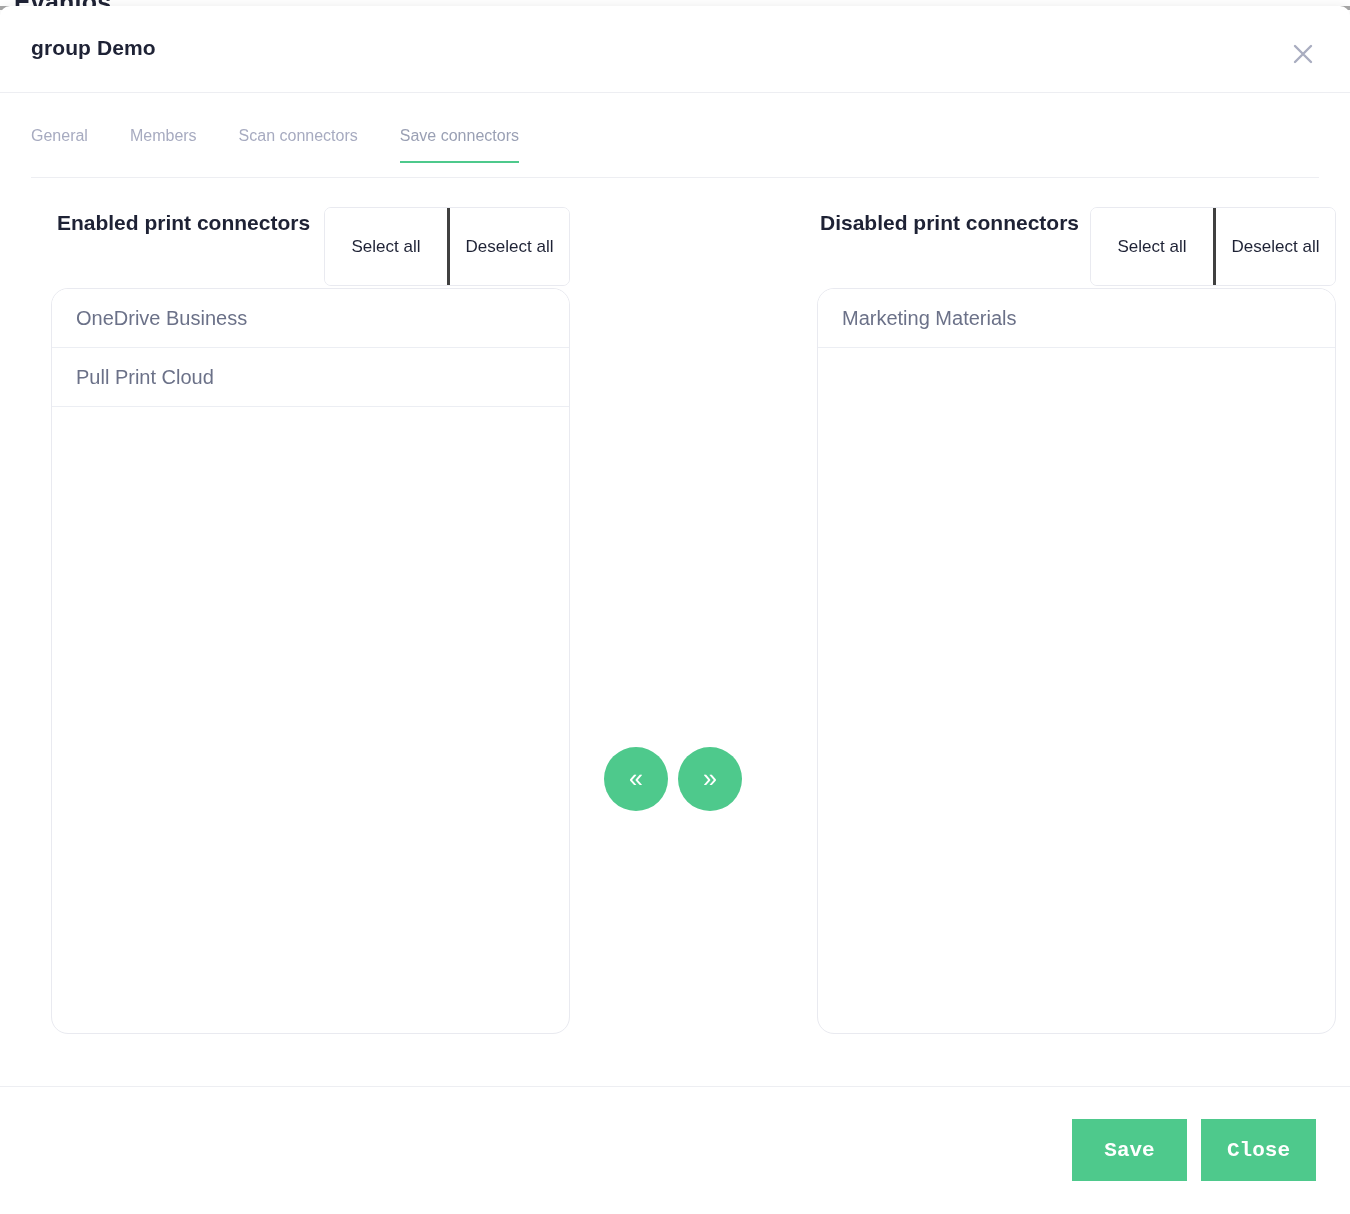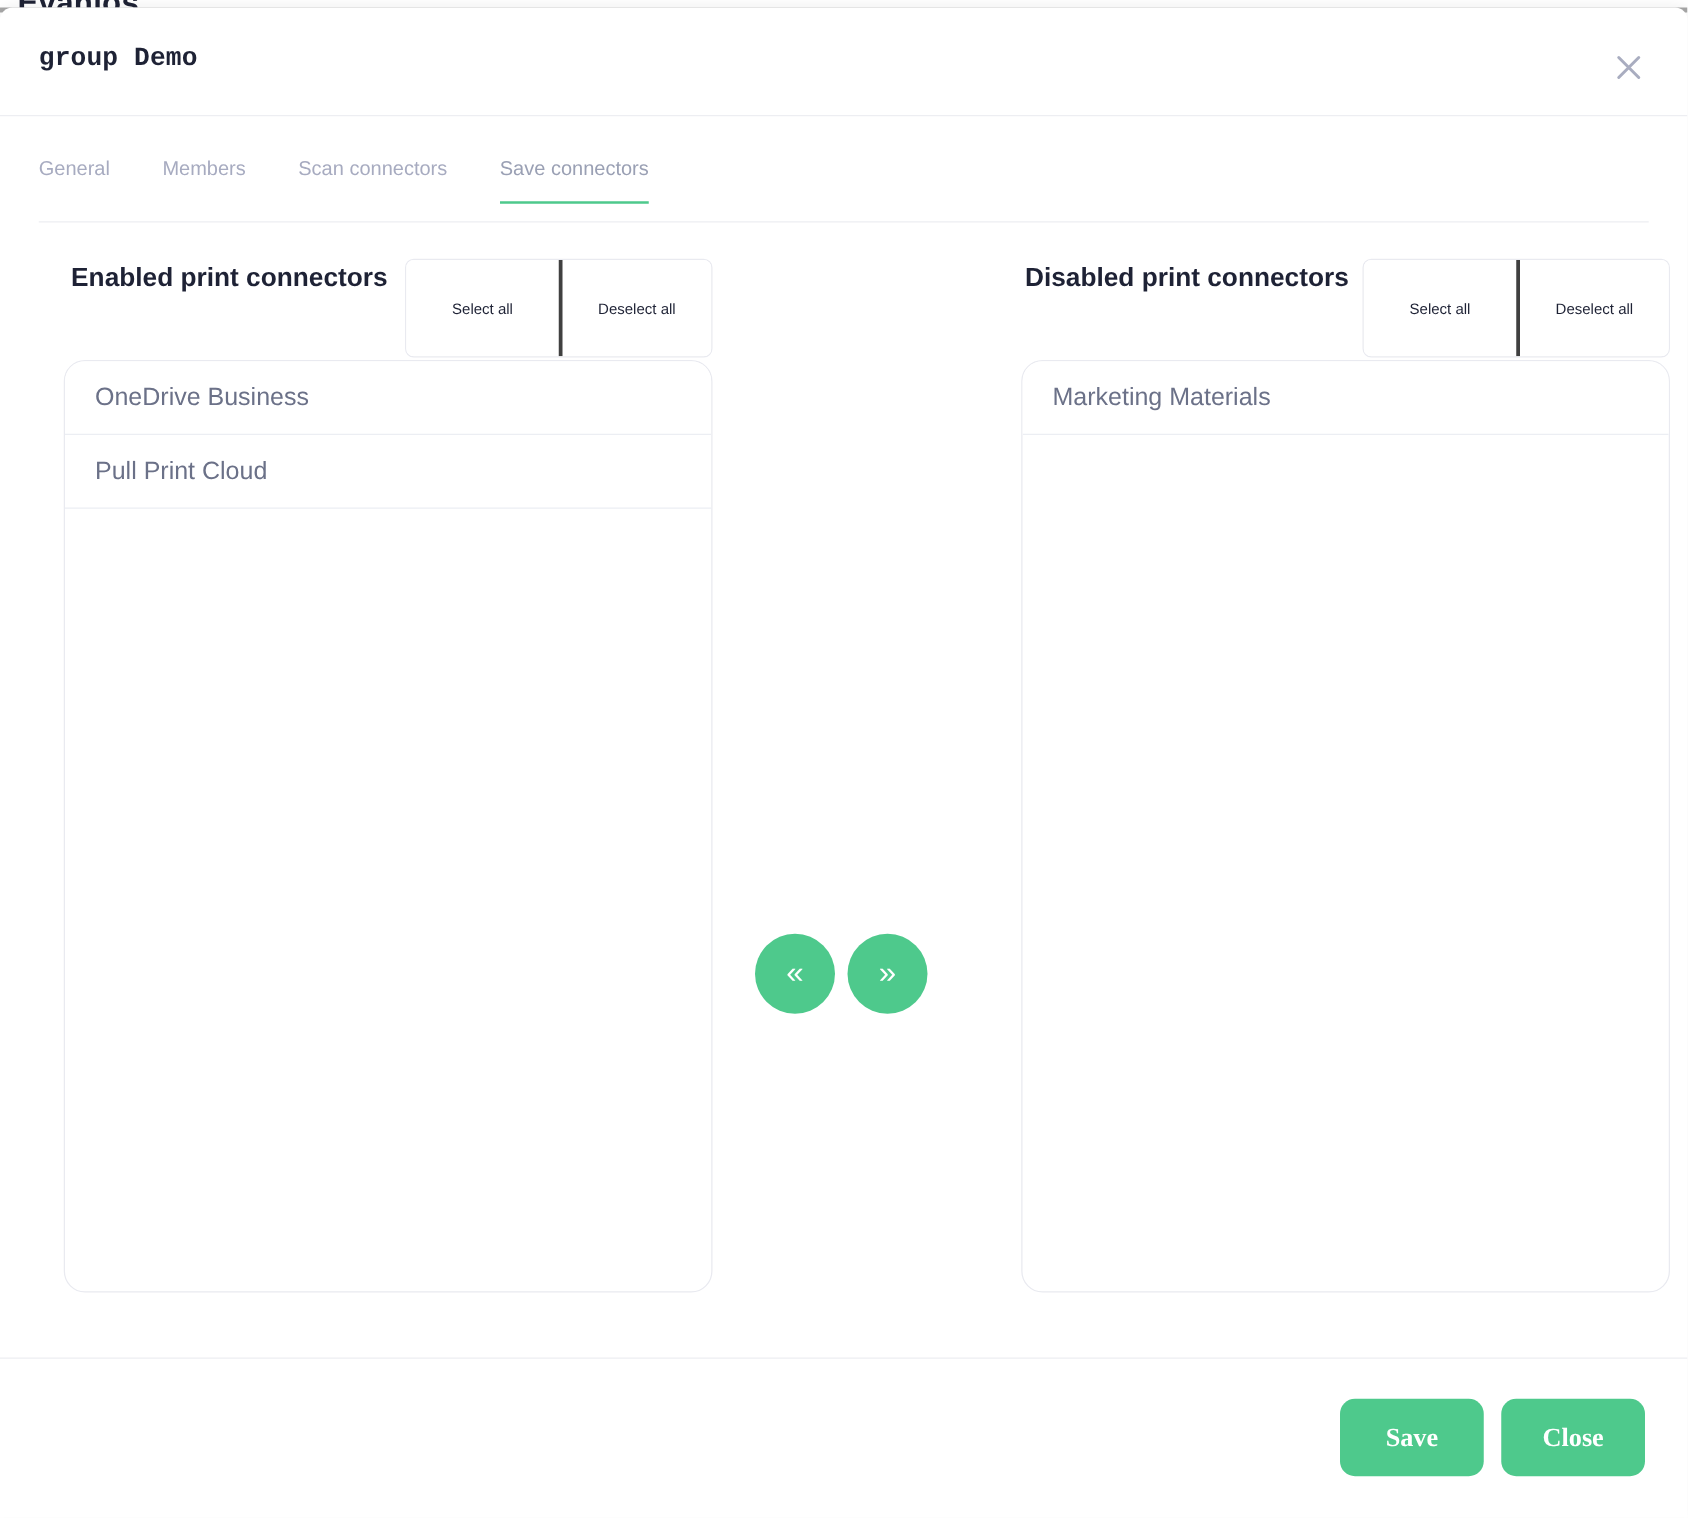--- a/index.html
+++ b/index.html
@@ -51,21 +51,20 @@
     border-top-right-radius: 10px;
     box-shadow: 0 -2px 10px rgba(0,0,0,.06);
     overflow: hidden;
   }
 
   
   #modal-header {
     position: relative;
     height: 87px;
     border-bottom: 1px solid #edeef2;
-    font-family: Liberation Mono, monospace;
   }
   #modal-title {
     position: absolute;
     left: 31px;
     top: 30px;
     font-size: 21px;
     font-weight: 700;
     color: #1e2235;
     letter-spacing: .1px;
   }
@@ -146,21 +145,21 @@
     background: #fff;
     overflow: hidden;
   }
   .btn-group .grp-btn {
     width: 122px;
     height: 77px;
     display: flex;
     flex-direction: column;
     align-items: center;
     justify-content: center;
-    font-size: 12px;
+    font-size: 17px;
     color: #1e2235;
     cursor: pointer;
     background: #fff;
     border: 0;
     font-family: inherit;
     line-height: 1.5;
   }
   .btn-group .grp-btn + .grp-btn { border-left: 3px solid #404040; text-align: center; }
 
   .list-box {
@@ -217,28 +216,28 @@
   #footer-actions {
     position: absolute;
     right: 34px;
     top: 32px;
     display: flex;
     gap: 14px;
   }
   .action-btn {
     width: 115px;
     height: 62px;
-    border-radius: 12px;
+    border-radius: 0;
     background: #4ec98c;
     border: 0;
     color: #ffffff;
     font-size: 21px;
     font-weight: 700;
     cursor: pointer;
-    font-family: Liberation Serif, serif;
+    font-family: Liberation Mono, monospace;
   }
 </style>
 </head>
 <body>
 
 <div id="page-backdrop">
   <div id="backdrop-heading">Evanios</div>
   <div id="backdrop-rule"></div>
 </div>
 

